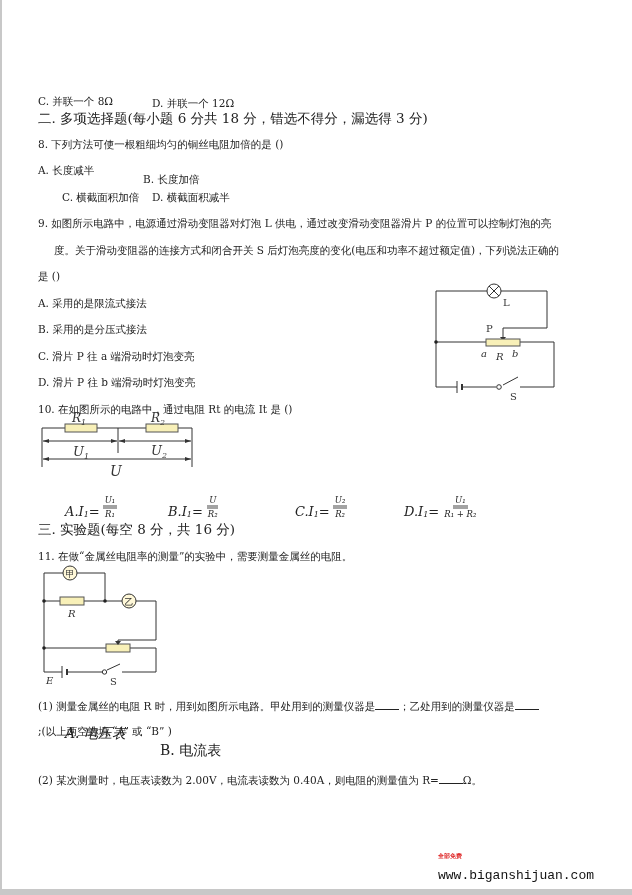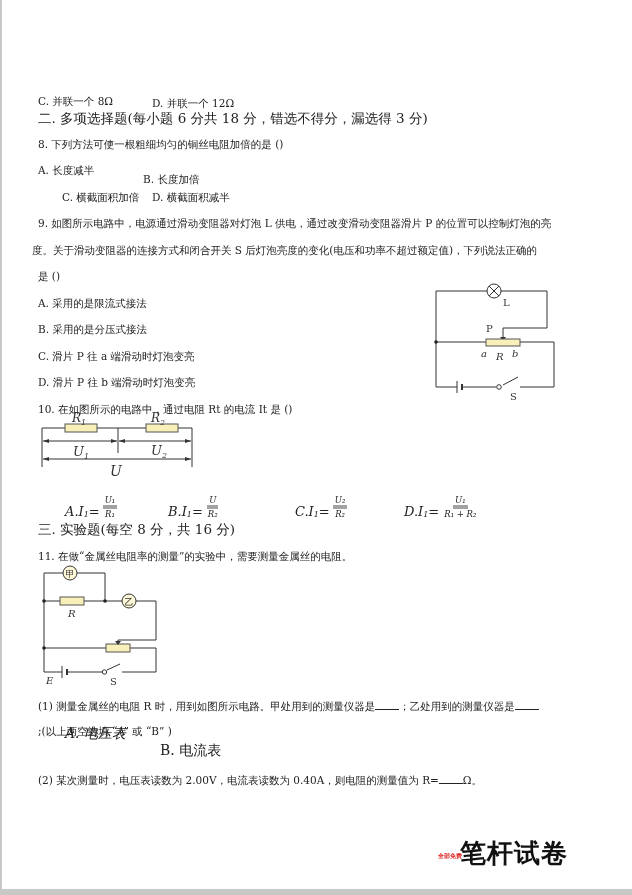--- a/index.html
+++ b/index.html
@@ -37,21 +37,21 @@
 
 <div class="h2" style="left:38px; top:109px;">二. 多项选择题(每小题 6 分共 18 分，错选不得分，漏选得 3 分)</div>
 
 <div class="t" style="left:38px; top:137px;">8. 下列方法可使一根粗细均匀的铜丝电阻加倍的是 ()</div>
 <div class="t" style="left:38px; top:163px;">A. 长度减半</div>
 <div class="t" style="left:143px; top:172px;text-align:center;">B. 长度加倍</div>
 <div class="t" style="left:38px; top:190px;margin-left:24px;">C. 横截面积加倍</div>
 <div class="t" style="left:152px; top:190px;">D. 横截面积减半</div>
 
 <div class="t" style="left:38px; top:216px;">9. 如图所示电路中，电源通过滑动变阻器对灯泡 L 供电，通过改变滑动变阻器滑片 P 的位置可以控制灯泡的亮</div>
-<div class="t" style="left:32px; top:243px;">度。关于滑动变阻器的连接方式和闭合开关 S 后灯泡亮度的变化(电压和功率不超过额定值)，下列说法正确的</div>
+<div class="t" style="left:54px; top:243px;">度。关于滑动变阻器的连接方式和闭合开关 S 后灯泡亮度的变化(电压和功率不超过额定值)，下列说法正确的</div>
 <div class="t" style="left:38px; top:269px;">是 ()</div>
 <div class="t" style="left:38px; top:296px;">A. 采用的是限流式接法</div>
 <div class="t" style="left:38px; top:322px;">B. 采用的是分压式接法</div>
 <div class="t" style="left:38px; top:349px;">C. 滑片 P 往 a 端滑动时灯泡变亮</div>
 <div class="t" style="left:38px; top:375px;">D. 滑片 P  往 b 端滑动时灯泡变亮</div>
 
 <svg style="left:430px; top:285px;" width="130" height="105" viewBox="0 0 130 105">
   <g stroke="#333" stroke-width="1" fill="none">
 
     <line x1="6" y1="6" x2="57" y2="6"></line>
@@ -229,16 +229,16 @@
 </div>
 <div class="t" style="left:38px; top:724px;">;(以上两空选填 “A” 或 “B” )</div>
 <div class="big" style="left:65px; top:724px;font-style:italic;">A. 电压表</div>
 <div class="big" style="left:160px; top:741px;">B. 电流表</div>
 <div class="t" style="left:38px; top:772px;">
   <span>(2) 某次测量时，电压表读数为 2.00V，电流表读数为 0.40A，则电阻的测量值为 R=</span><span class="blank"></span><span>Ω。</span>
 </div>
 
 <div class="logo">
   <div class="logo-free">全部免费</div>
-  <div class="logo-title">笔杆试卷</div>
+  <div class="logo-url">www.biganshijuan.com</div>
 </div>
 
 <div class="bottom-bar"></div>
 
 </body></html>

